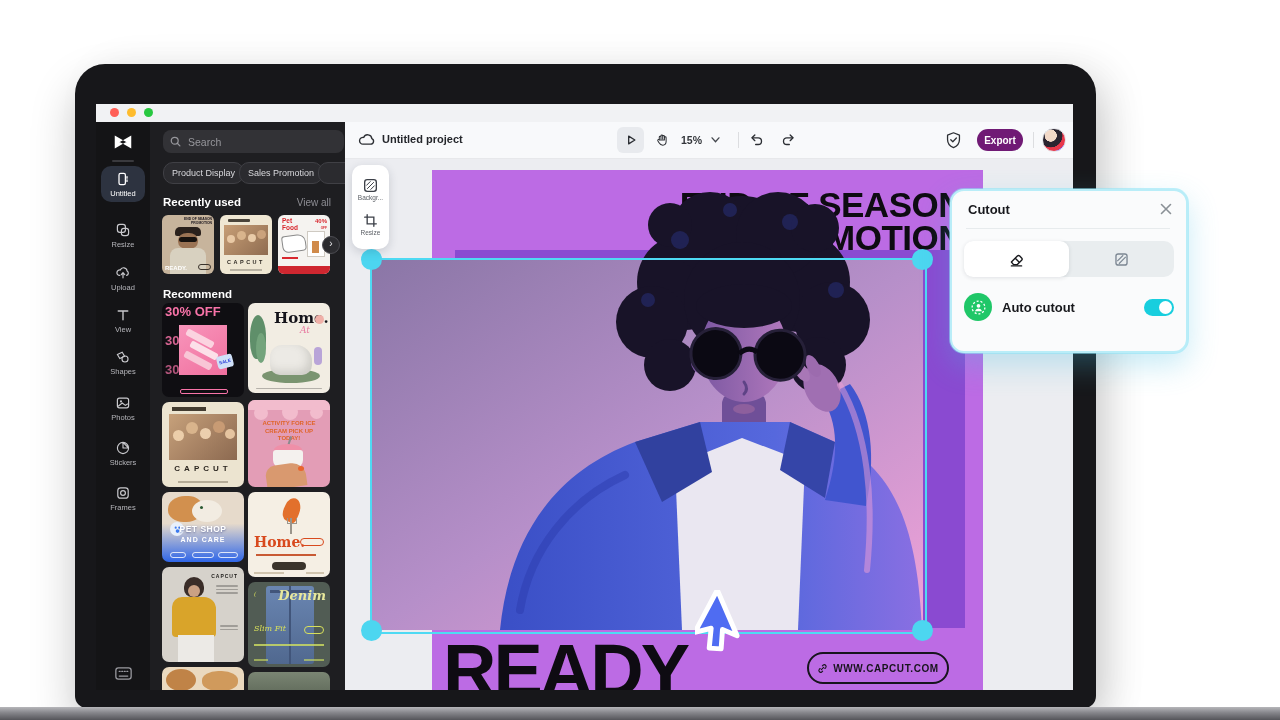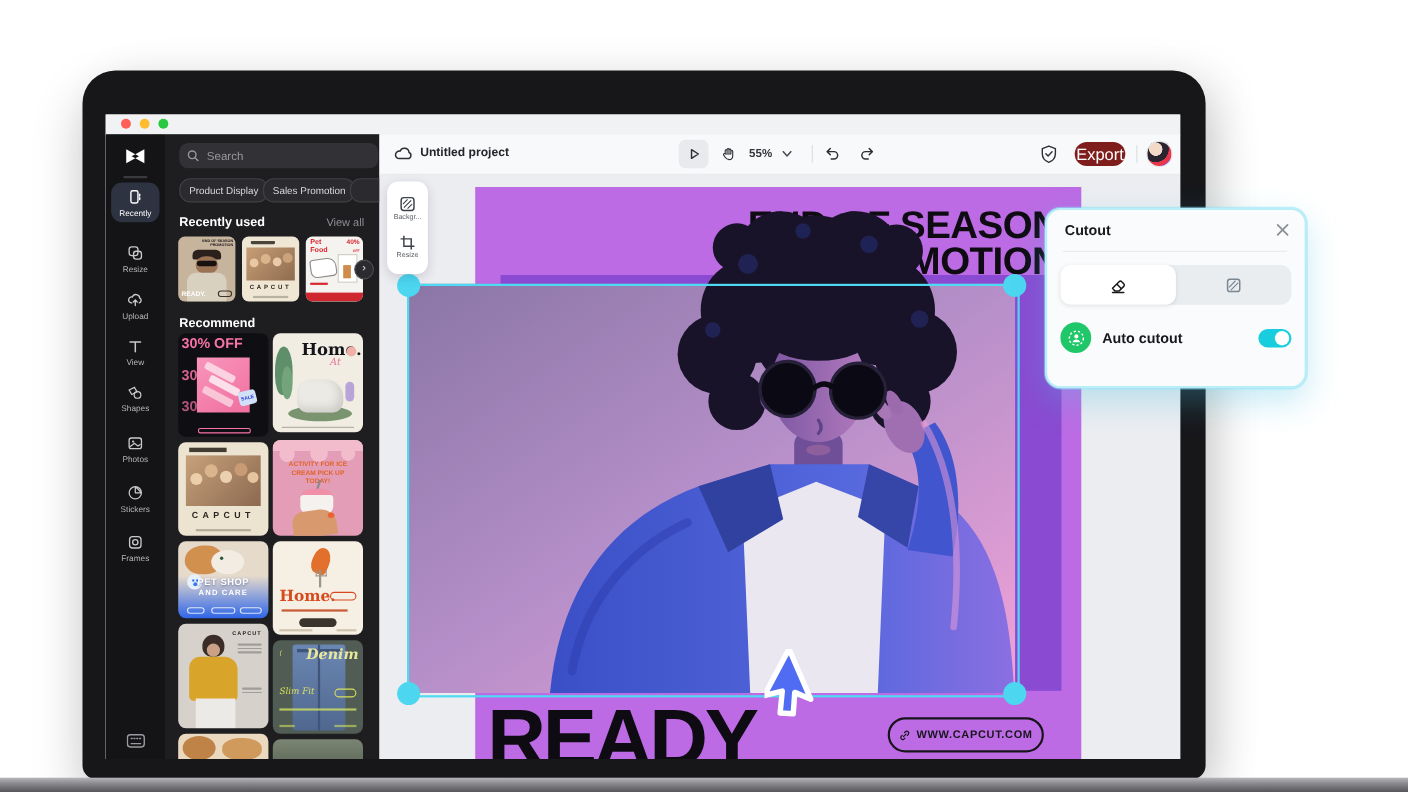--- a/index.html
+++ b/index.html
@@ -29,21 +29,21 @@
   .viewall{color:#8d8d93;font-size:10px;}
   .thumb{top:93px;width:52px;height:59px;border-radius:6px;overflow:hidden;}
   .card{border-radius:7px;overflow:hidden;}
   
   .editor{left:249px;top:18px;width:728px;height:568px;background:#ecedf1;overflow:hidden;}
   .topbar{left:0;top:0;width:728px;height:36px;background:#f8f9fb;border-bottom:1px solid #e7e8eb;}
   .tdiv{width:1px;height:16px;background:#dcdde0;top:10px;}
   .projname{font-size:11px;font-weight:bold;color:#24262b;}
   .toolbtn{width:27px;height:26px;border-radius:6px;display:flex;align-items:center;justify-content:center;}
   .zoomtxt{font-size:10.5px;font-weight:bold;color:#33363b;}
-  .exportbtn{width:46px;height:22px;background:#7f1d1d;border-radius:13px;color:#fff;font-size:15px;font-weight:normal;display:flex;align-items:center;justify-content:center;}
+  .exportbtn{width:46px;height:22px;background:#701a75;border-radius:13px;color:#fff;font-size:10px;font-weight:bold;display:flex;align-items:center;justify-content:center;}
   .avatar{width:22px;height:22px;border-radius:50%;background:radial-gradient(circle at 35% 30%,#f2d9c8 0 28%,#2a2430 30% 55%,#e8374a 57% 75%,#7a3ae0 77%);border:1px solid #e5e5e8;}
   
   .poster{left:87px;top:48px;width:551px;height:520px;background:#bc6be4;}
   .posterinner{left:110px;top:128px;width:510px;height:378px;background:#8a4ad1;}
   .headline{right:110px;top:67px;text-align:right;color:#0e0b12;font-weight:900;font-size:35px;line-height:.93;letter-spacing:-.5px;}
   .ready{left:98px;top:512px;color:#0e0b12;font-weight:900;font-size:74px;letter-spacing:-3px;line-height:1;}
   .urlpill{left:462px;top:530px;width:138px;height:28px;border:2px solid #17141c;border-radius:17px;display:flex;align-items:center;justify-content:center;gap:5px;color:#17141c;font-size:10px;letter-spacing:.6px;font-weight:bold;}
   .selrect{left:25px;top:136px;width:553px;height:372px;border:2.5px solid #4edaf3;}
   .handle{width:21px;height:21px;border-radius:50%;background:#4cd6f0;}
   .floattools{left:7px;top:43px;width:37px;height:84px;background:#fff;border-radius:10px;box-shadow:0 3px 10px rgba(40,50,70,.18);display:flex;flex-direction:column;align-items:center;justify-content:space-evenly;}
@@ -81,21 +81,21 @@
           <path d="M3 5 L12 10 L3 15 Z M21 5 L12 10 L21 15 Z M3 9 L12 14 L3 19 Z M21 9 L12 14 L21 19 Z" fill="#fff"></path>
         </svg>
     </div>
     <div class="a" style="left:16px;top:38px;width:22px;height:2px;background:#3a3a3e;border-radius:1px;"></div>
 
     <div class="a railitem railactive" style="top:44px;">
       <svg width="16" height="16" viewBox="0 0 20 20">
           <rect x="5" y="3" width="8" height="14" rx="2" fill="none" stroke="#fff" stroke-width="1.6"></rect>
           <path d="M15 7 v2 M15 11 v2" stroke="#fff" stroke-width="1.6" stroke-linecap="round"></path>
         </svg>
-      <div class="lbl">Recently</div>
+      <div class="lbl">Untitled</div>
     </div>
     <div class="a railitem" style="top:100px;">
       <svg width="16" height="16" viewBox="0 0 20 20">
           <rect x="3" y="3" width="10" height="10" rx="3" fill="none" stroke="#c9c9cd" stroke-width="1.5"></rect>
           <rect x="8" y="8" width="9" height="9" rx="3" fill="none" stroke="#c9c9cd" stroke-width="1.5"></rect>
         </svg>
       <div class="lbl">Resize</div>
     </div>
     <div class="a railitem" style="top:143px;">
       <svg width="16" height="16" viewBox="0 0 20 20">
@@ -448,21 +448,21 @@
       <div class="a toolbtn" style="left:272px;top:5px;background:#e8eaee;">
         <svg width="14" height="14" viewBox="0 0 18 18">
             <path d="M6 4 L14 9 L6 14 Z" fill="none" stroke="#2c2f34" stroke-width="1.7" stroke-linejoin="round"></path>
           </svg>
       </div>
       <div class="a toolbtn" style="left:303px;top:5px;">
         <svg width="14" height="14" viewBox="0 0 18 18">
             <path d="M5.5 9 V5.2 a1.1 1.1 0 0 1 2.2 0 V8 M7.7 8 V3.8 a1.1 1.1 0 0 1 2.2 0 V8 M9.9 8 V4.4 a1.1 1.1 0 0 1 2.2 0 V9 M12.1 9 V6 a1.1 1.1 0 0 1 2.2 0 V11 C14.3 14 12.6 15.6 10 15.6 C7.6 15.6 6.4 14.6 5.2 12.6 L3.6 10 a1.1 1.1 0 0 1 1.9 -1.1 Z" fill="none" stroke="#2c2f34" stroke-width="1.3" stroke-linejoin="round"></path>
           </svg>
       </div>
-      <div class="a zoomtxt" style="left:336px;top:12px;">55%</div>
+      <div class="a zoomtxt" style="left:336px;top:12px;">15%</div>
       <svg class="a" style="left:366px;top:15px;" width="9" height="6" viewBox="0 0 10 7">
           <path d="M1 1 L5 5.5 L9 1" fill="none" stroke="#45484e" stroke-width="1.6" stroke-linecap="round"></path>
         </svg>
       <div class="a tdiv" style="left:393px;"></div>
       <svg class="a" style="left:404px;top:10px;" width="15" height="15" viewBox="0 0 18 18">
           <path d="M4 7 H11 a4 4 0 0 1 0 8 H8" fill="none" stroke="#2c2f34" stroke-width="1.6" stroke-linecap="round"></path>
           <path d="M7 3.6 L3.6 7 L7 10.4" fill="none" stroke="#2c2f34" stroke-width="1.6" stroke-linecap="round" stroke-linejoin="round"></path>
         </svg>
       <svg class="a" style="left:436px;top:10px;" width="15" height="15" viewBox="0 0 18 18">
           <path d="M14 7 H7 a4 4 0 0 0 0 8 H10" fill="none" stroke="#2c2f34" stroke-width="1.6" stroke-linecap="round"></path>

